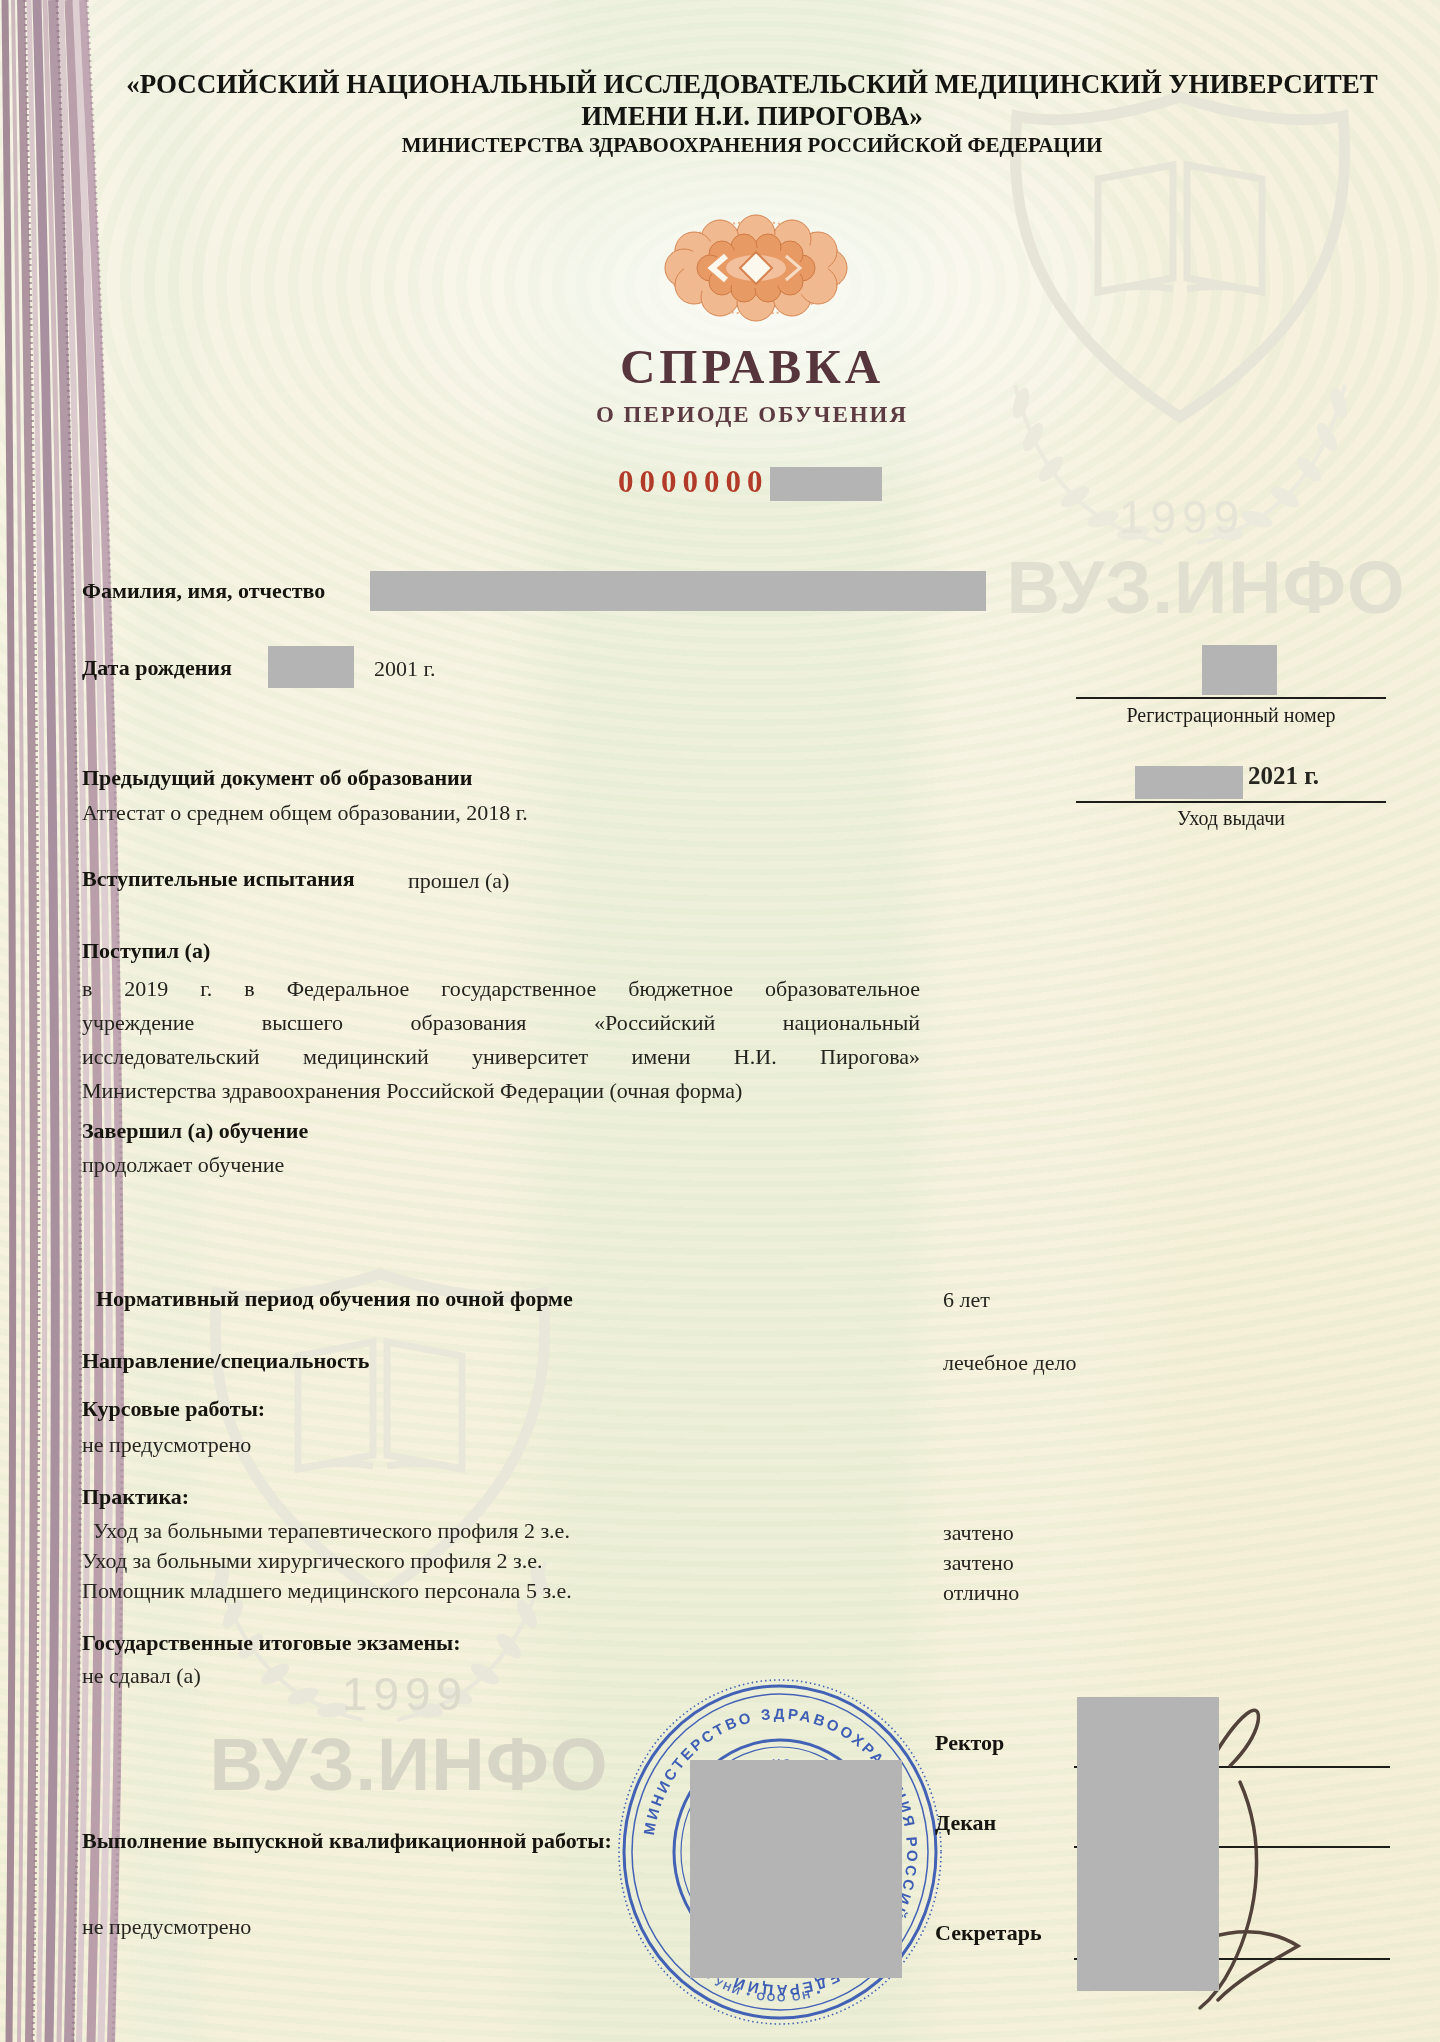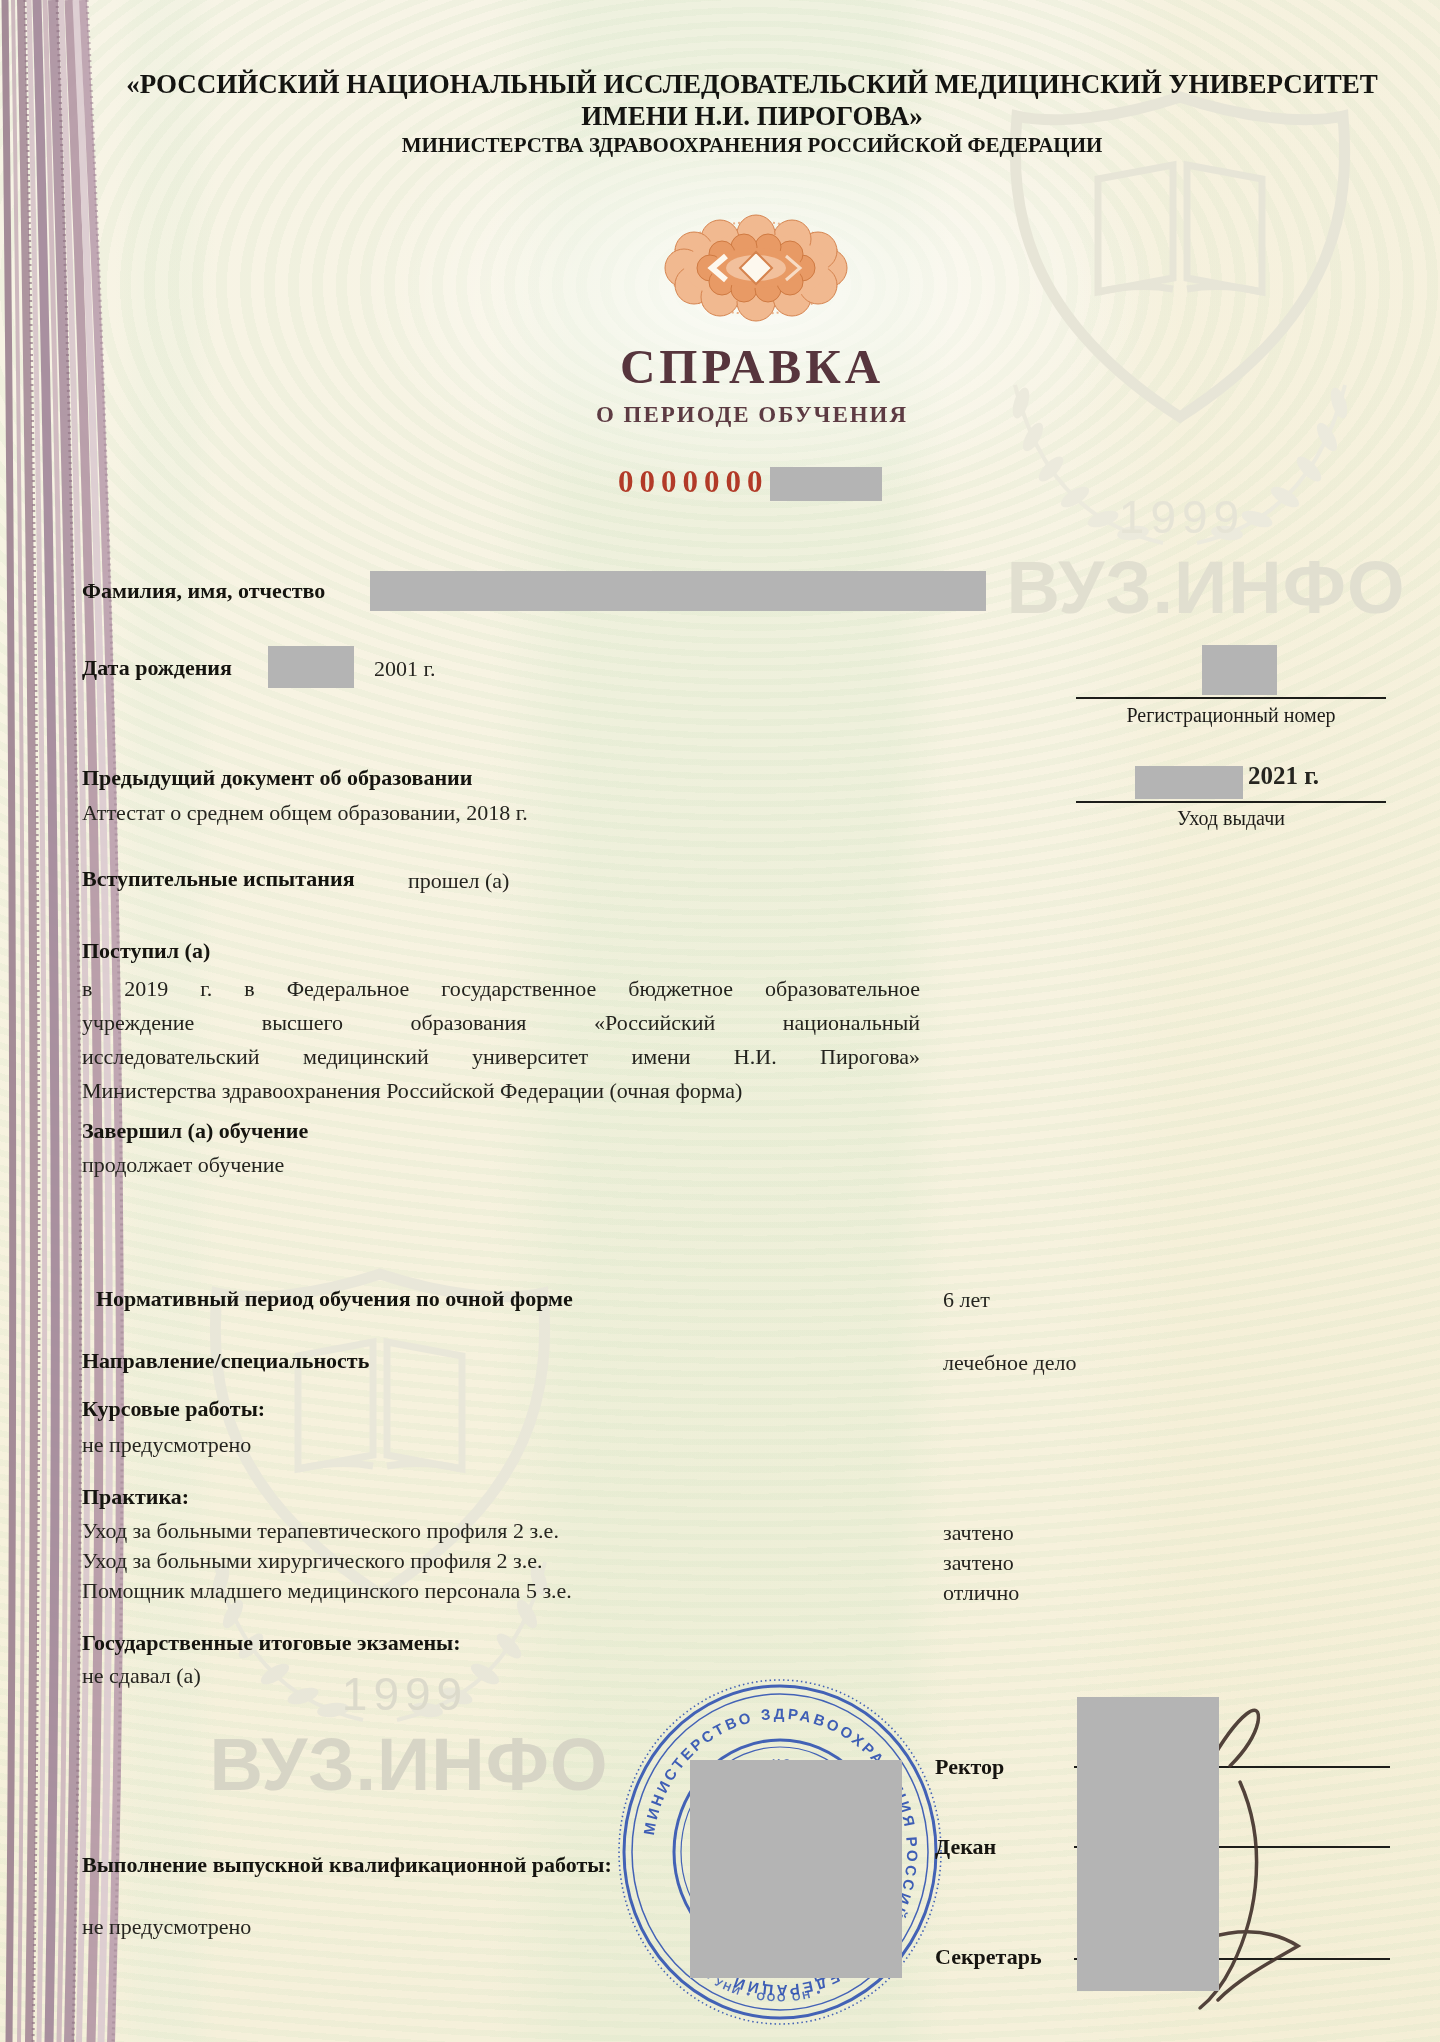--- a/index.html
+++ b/index.html
@@ -19,21 +19,21 @@
   .val{font-size:22px;color:#262520;white-space:nowrap;}
   .title{font-weight:bold;color:#57353d;letter-spacing:4px;font-size:49px;}
   .subtitle{font-weight:bold;color:#5d3b43;letter-spacing:2px;font-size:23px;}
   .serial{font-weight:bold;color:#b23a28;font-size:31px;letter-spacing:6px;white-space:nowrap;}
   .redact{position:absolute;background:#b4b4b4;z-index:40;}
   .hline{position:absolute;border-bottom:2px solid #1d1d1a;z-index:20;}
   .cap{font-size:20px;color:#1c1b18;text-align:center;}
   .para-line{width:838px;font-size:22px;line-height:34px;color:#24231e;
              text-align:justify;text-align-last:justify;white-space:normal;}
   .para-last{text-align-last:left;}
-  .z10{z-index:10;} .z20{z-index:20;margin-top:24px;} .z30{z-index:30;}
+  .z10{z-index:10;} .z20{z-index:20;} .z30{z-index:30;}
   svg text{font-family:"Liberation Sans","DejaVu Sans",sans-serif;}
   .stamp-text{font-family:"Liberation Sans","DejaVu Sans",sans-serif;font-weight:bold;}
 </style>
 </head>
 <body>
 
 <div class="page">
 
   <svg class="abs" style="left:985px;top:85px;" width="455" height="545" viewBox="0 0 455 545">
     <g stroke="#e7e5d7" fill="none" stroke-width="11">
@@ -187,21 +187,21 @@
 
   <div class="abs lbl" style="left:82px;top:1286px;padding-left:14px;">Нормативный период обучения по очной форме</div>
   <div class="abs val" style="left:943px;top:1287px;">6 лет</div>
   <div class="abs lbl" style="left:82px;top:1348px;">Направление/специальность</div>
   <div class="abs val" style="left:943px;top:1350px;">лечебное дело</div>
 
   <div class="abs lbl" style="left:82px;top:1396px;">Курсовые работы:</div>
   <div class="abs val" style="left:82px;top:1432px;">не предусмотрено</div>
 
   <div class="abs lbl" style="left:82px;top:1484px;">Практика:</div>
-  <div class="abs val" style="left:82px;top:1518px;">Уход за больными терапевтического профиля 2 з.е.</div>
+  <div class="abs val" style="left:93px;top:1518px;">Уход за больными терапевтического профиля 2 з.е.</div>
   <div class="abs val" style="left:943px;top:1520px;">зачтено</div>
   <div class="abs val" style="left:82px;top:1548px;">Уход за больными хирургического профиля 2 з.е.</div>
   <div class="abs val" style="left:943px;top:1550px;">зачтено</div>
   <div class="abs val" style="left:82px;top:1578px;">Помощник младшего медицинского персонала 5 з.е.</div>
   <div class="abs val" style="left:943px;top:1580px;">отлично</div>
 
   <div class="abs lbl" style="left:82px;top:1630px;">Государственные итоговые экзамены:</div>
   <div class="abs val" style="left:82px;top:1663px;">не сдавал (а)</div>
 
   <svg class="abs z10" style="left:616px;top:1676px;" width="328" height="352" viewBox="-164 -176 328 352">

